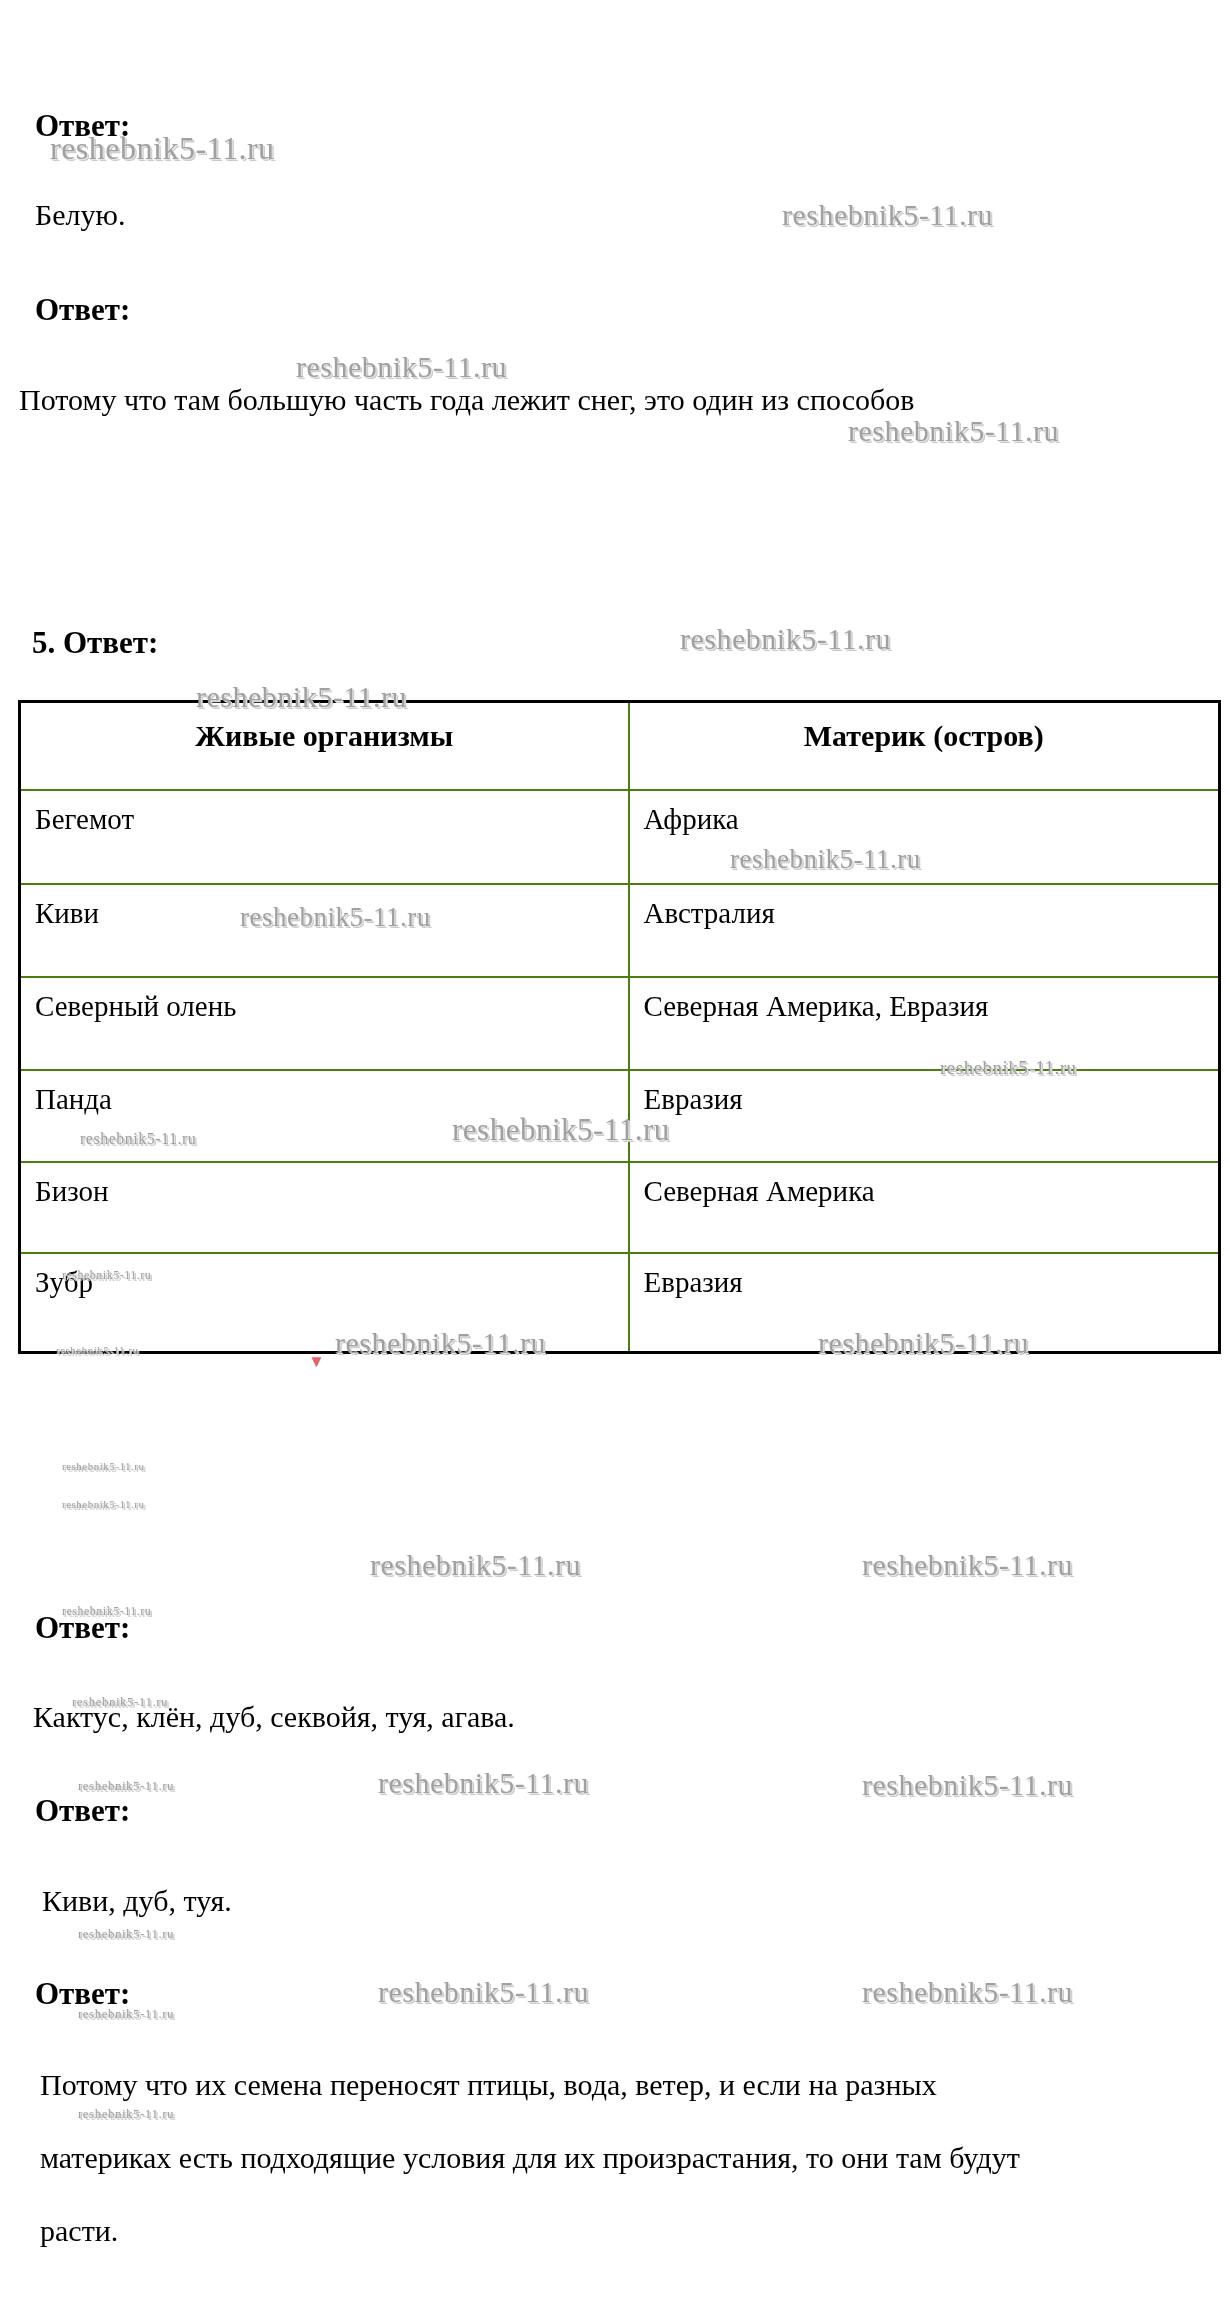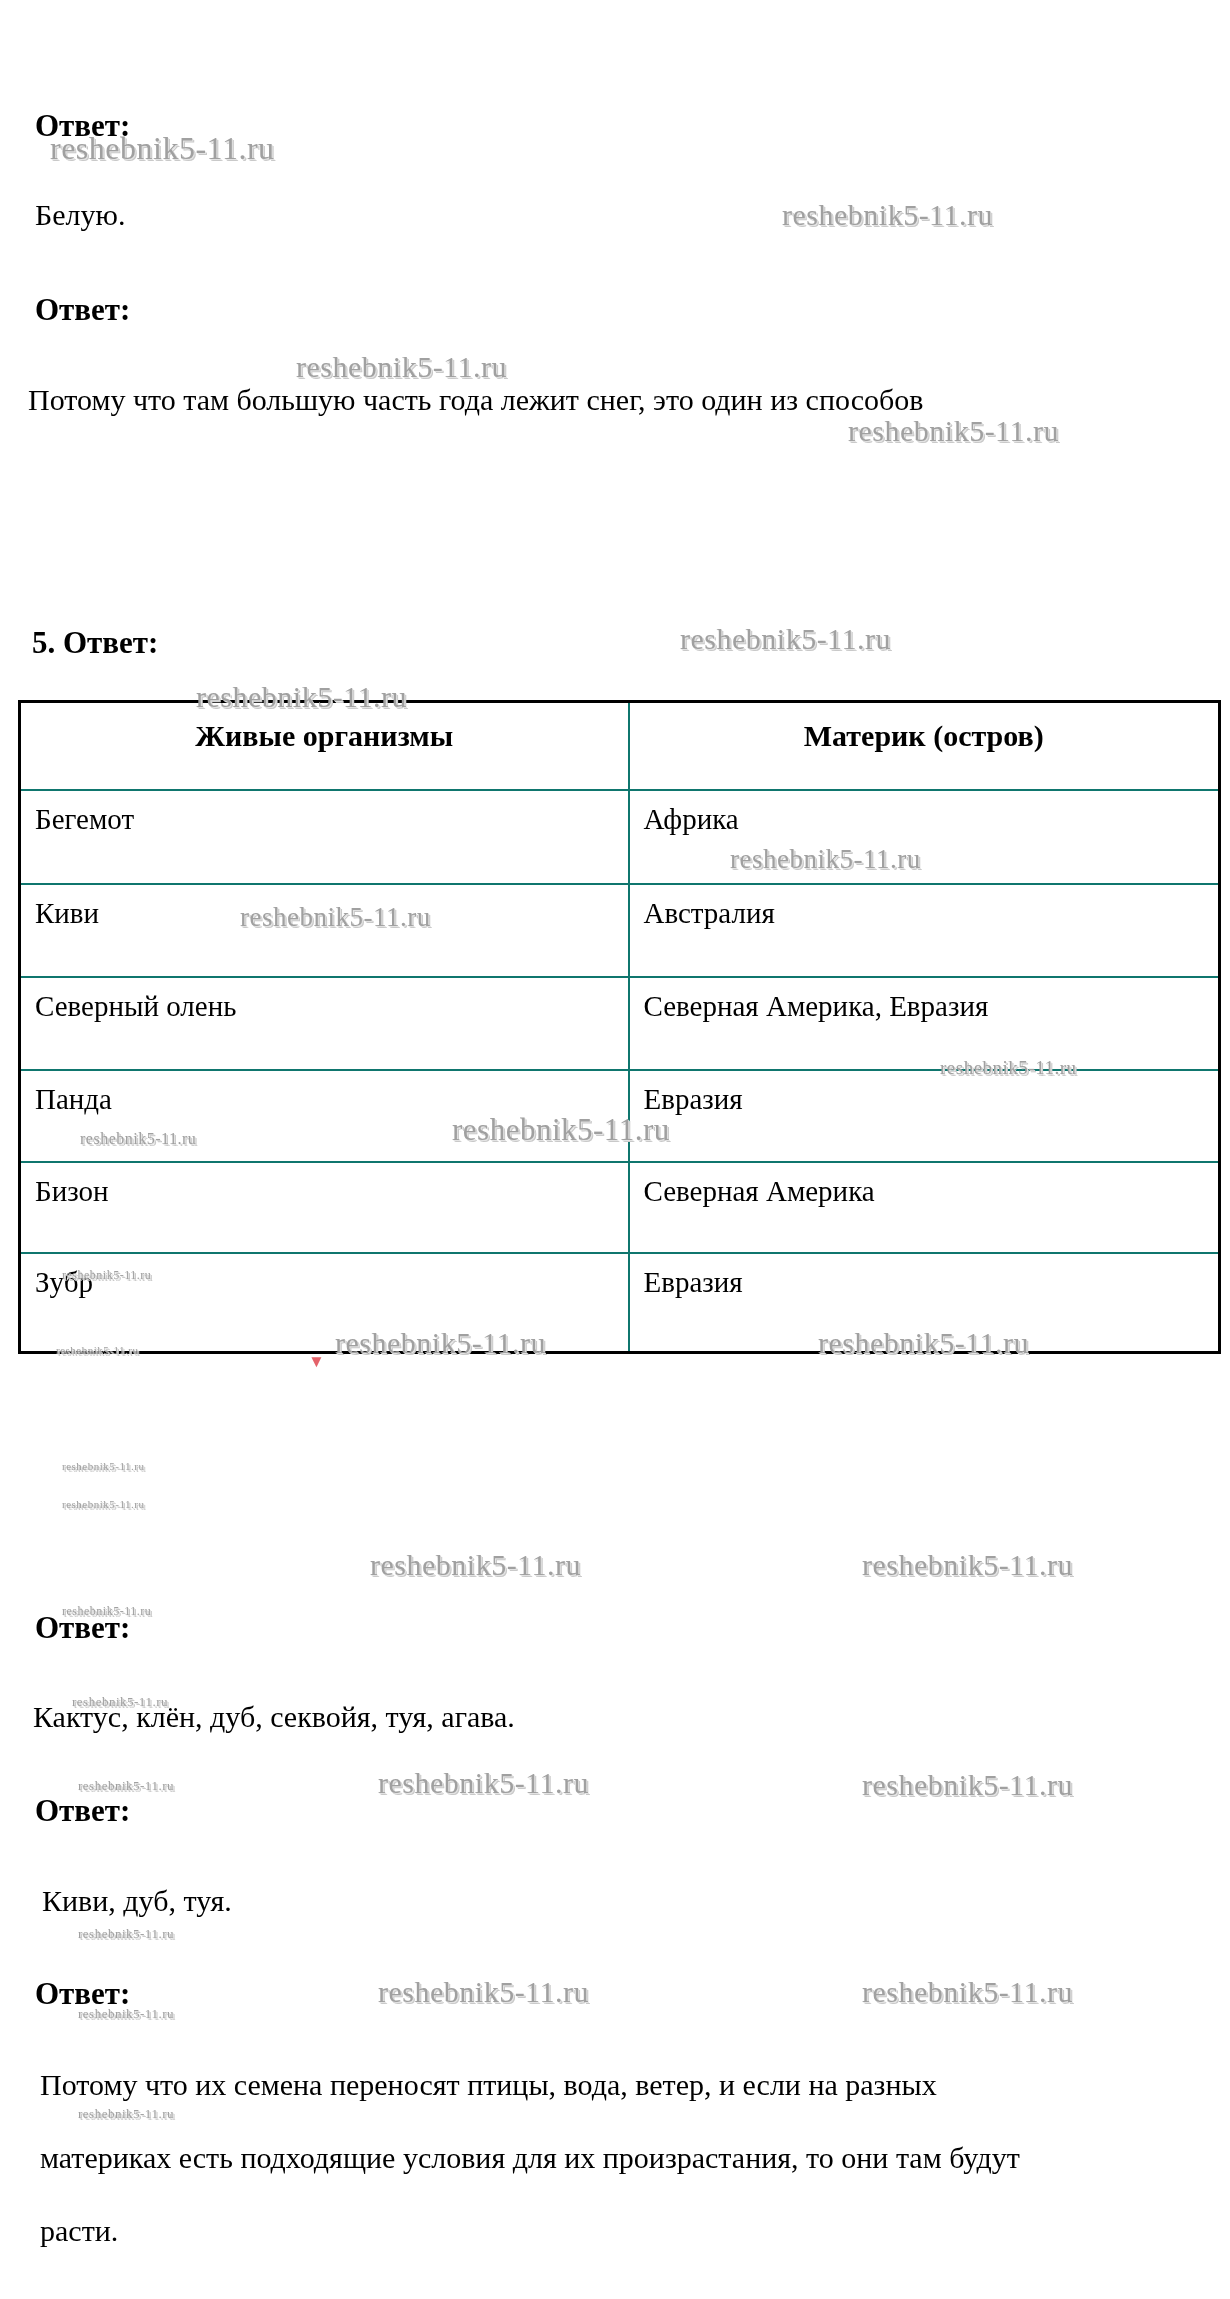--- a/index.html
+++ b/index.html
@@ -21,21 +21,21 @@
   .btext { position: absolute; font-size: 30px; white-space: nowrap; }
   .para  { position: absolute; font-size: 30px; }
   .para .line { line-height: 63px; white-space: nowrap; }
   .para2 .line { line-height: 73px; white-space: nowrap; }
 
   .answers-table {
     position: absolute; left: 18px; top: 700px; width: 1200px;
     border-collapse: collapse; table-layout: fixed;
     border: 3px solid #000;
   }
-  .answers-table th, .answers-table td { border: 2px solid #0f766e; vertical-align: top; }
+  .answers-table th, .answers-table td { border: 2px solid #4d7c0f; vertical-align: top; }
   .answers-table th { font-size: 30px; font-weight: 700; text-align: center; padding-top: 16px; }
   .answers-table td { font-size: 29px; padding: 12px 14px 0 14px; text-align: left; }
   .cell-narrow { display: block; max-width: 460px; line-height: 2.25; }
 
   .wm {
     position: absolute;
     font-family: "Liberation Serif", serif;
     font-weight: 400;
     color: #a0a0a0;
     text-shadow: 1px 1px 0 #e3e3e3, 2px 2px 0 #c9c9c9;
@@ -81,21 +81,21 @@
     <span class="wm" style="left:78px;top:2006px;font-size:13px">reshebnik5-11.ru</span>
     <span class="wm" style="left:78px;top:2106px;font-size:13px">reshebnik5-11.ru</span>
     <span class="red-mark" style="left:308px;top:1352px">▼</span>
   </div>
 
 
   <div class="label" style="left:35px;top:108px">Ответ:</div>
   <div class="btext" style="left:35px;top:198px">Белую.</div>
 
   <div class="label" style="left:35px;top:292px">Ответ:</div>
-  <div class="para" style="left:28px;top:368px">
+  <div class="para" style="left:19px;top:368px">
     <div class="line">Потому что там большую часть года лежит снег, это один из способов</div>
   </div>
 
   <div class="label" style="left:32px;top:625px">5. Ответ:</div>
 
   <table class="answers-table">
     <colgroup>
         <col style="width:609px">
         <col style="width:591px">
       </colgroup>

